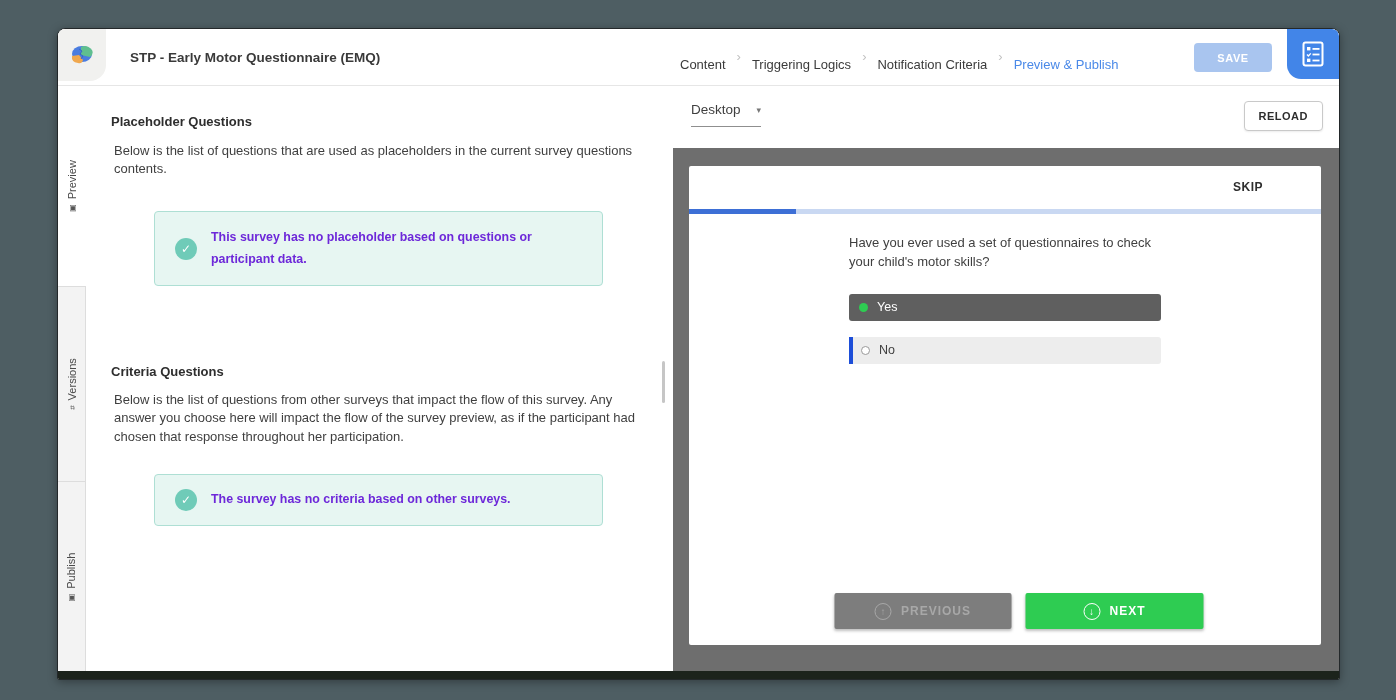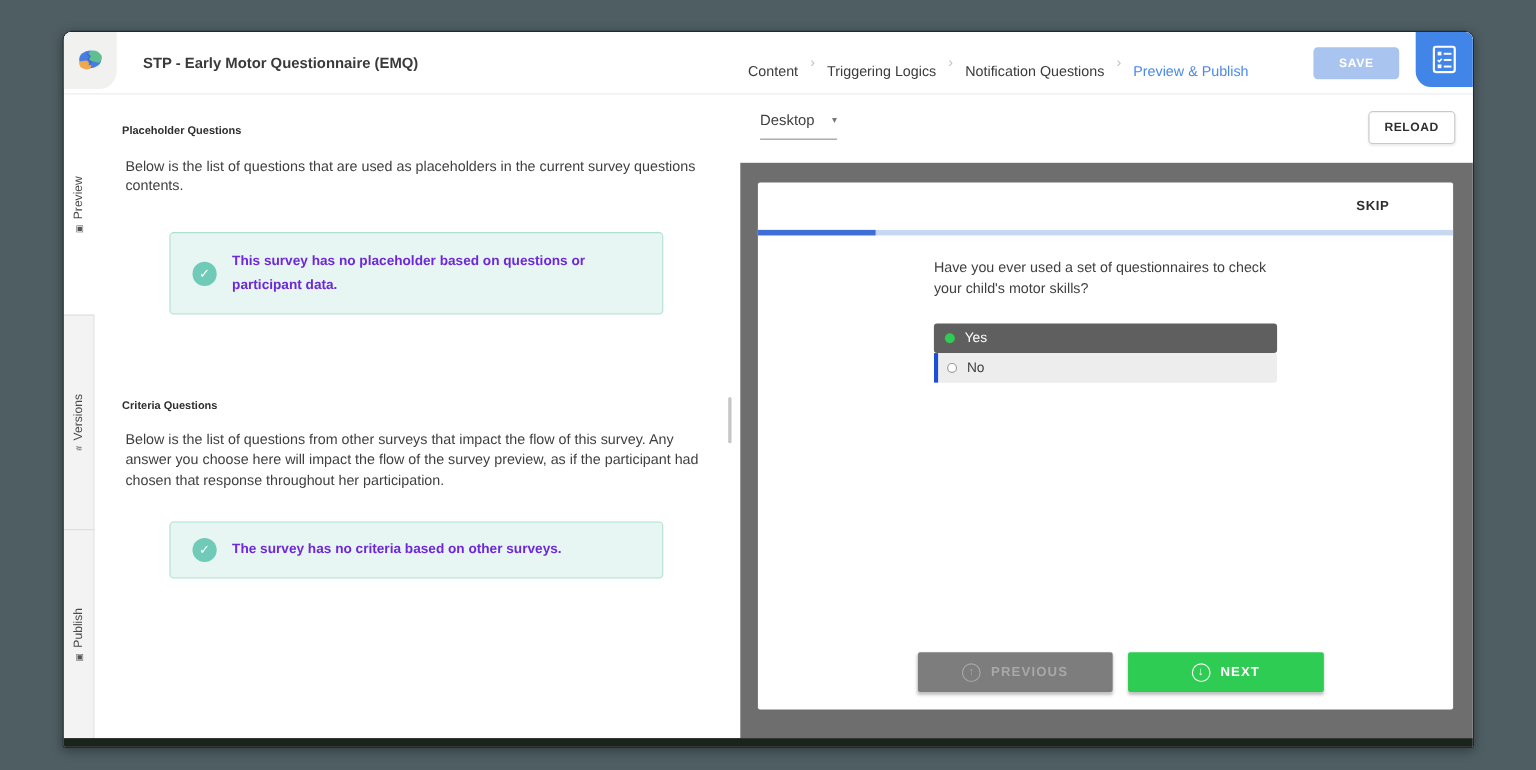--- a/index.html
+++ b/index.html
@@ -45,21 +45,21 @@
   .vtab .ticon { font-size:8px; color:#555; }
   .vtab.active { background:#fff; border-right:1px solid #fff; }
   .vtab.idle { background:#f3f3f3; border-right:1px solid #ddd; }
   .tab-preview { top:0; height:200px; }
   .tab-versions { top:200px; height:195px; border-top:1px solid #ddd; }
   .tab-publish { top:395px; bottom:0; border-top:1px solid #ddd; }
 
   
   .left-panel { position:absolute; left:28px; top:0; width:587px; bottom:0;
     background:#fff; }
-  .sec-h { position:absolute; left:25px; font-size:10px; font-weight:700;
+  .sec-h { position:absolute; left:25px; font-size:13px; font-weight:700;
     color:#2e2e2e; }
   .sec-p { position:absolute; left:28px; font-size:13px; color:#3f3f3f;
     line-height:1.42; }
   .notice { position:absolute; left:68px; width:449px; background:#e7f6f2;
     border:1px solid #aedfd4; border-radius:4px; display:flex;
     align-items:center; padding:0 16px 0 20px; gap:14px; }
   .check-circle { width:22px; height:22px; min-width:22px; border-radius:50%;
     background:#6fcbb8; color:#fff; font-size:12px; display:flex;
     align-items:center; justify-content:center; }
   .notice .ntext { font-size:12.4px; font-weight:700; color:#6d28d9;
@@ -87,21 +87,21 @@
     color:#2e2e2e; letter-spacing:.5px; cursor:pointer; }
   .progress { position:absolute; left:0; right:0; top:43px; height:5px;
     background:#c9d8f2; }
   .progress .fill { height:100%; background:#3d6fd6; }
 
   .qcol { position:absolute; left:50%; transform:translateX(-50%); top:68px;
     width:312px; }
   .qtext { font-size:13px; color:#3f3f3f; line-height:1.45; }
   .opts { margin-top:22px; }
   .opt { height:27px; border-radius:3px; display:flex; align-items:center;
-    padding-left:10px; gap:9px; cursor:pointer;
+    padding-left:10px; gap:9px; margin-bottom:16px; cursor:pointer;
     font-size:12.5px; }
   .opt.sel { background:#5f5f5f; color:#fff; }
   .opt.unsel { background:#ededed; color:#3f3f3f; border-left:4px solid #1d4ed8;
     border-radius:0 3px 3px 0; padding-left:8px; }
   .dot { width:9px; height:9px; border-radius:50%; }
   .dot.on { background:#2ecc52; }
   .dot.off { background:#fff; border:1px solid #9a9a9a; }
 
   .btnrow { position:absolute; bottom:16px; left:50%; transform:translateX(-50%);
     display:flex; gap:14px;padding-left:28px; }
@@ -134,21 +134,21 @@
           <path d="M10 4 l3 2 -2 3 3 2 -2 3" stroke="#3a66c4" stroke-width="1" fill="none"></path>
         </svg>
       </div>
       <div class="app-title">STP - Early Motor Questionnaire (EMQ)</div>
 
       <nav class="nav">
         <span class="item">Content</span>
         <span class="sep">›</span>
         <span class="item">Triggering Logics</span>
         <span class="sep">›</span>
-        <span class="item">Notification Questions</span>
+        <span class="item">Notification Criteria</span>
         <span class="sep">›</span>
         <span class="item active">Preview &amp; Publish</span>
       </nav>
 
       <button class="save-btn">SAVE</button>
 
       <button class="list-btn">
         <svg width="22" height="26" viewBox="0 0 22 26">
           <rect x="1.5" y="1.5" width="19" height="23" rx="2" fill="none" stroke="#fff" stroke-width="2"></rect>
           <rect x="5" y="6" width="3.4" height="3.4" fill="#fff"></rect>

